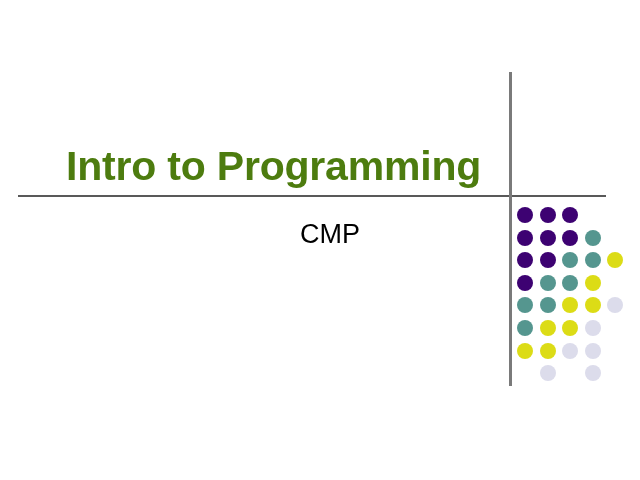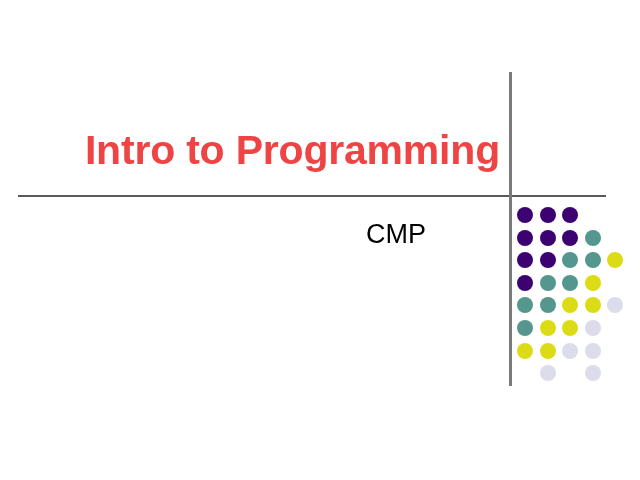--- a/index.html
+++ b/index.html
@@ -37,42 +37,41 @@
     height: 314px;
     background: #7a7a7a;
   }
 
   
   .title {
     position: absolute;
     left: 50px;
     top: 126px;
     width: 450px;
-    margin: 0;
+    margin: 16px;
     font-size: 41px;
     font-weight: bold;
     line-height: 48px;
     letter-spacing: -0.2px;
-    color: #ef4444;
+    color: #4d7c0f;
     white-space: nowrap;
-    text-align: right;
   }
 
   
   .subtitle {
     position: absolute;
     left: 300px;
     top: 218px;
     width: 192px;
     margin: 0;
     font-size: 27px;
     font-weight: normal;
     line-height: 32px;
     color: #000000;
-    text-align: center;
+    text-align: left;
   }
 
   
   .dot-grid {
     position: absolute;
     left: 517px;
     top: 206px;
     width: 118px;
     height: 162px;
   }

